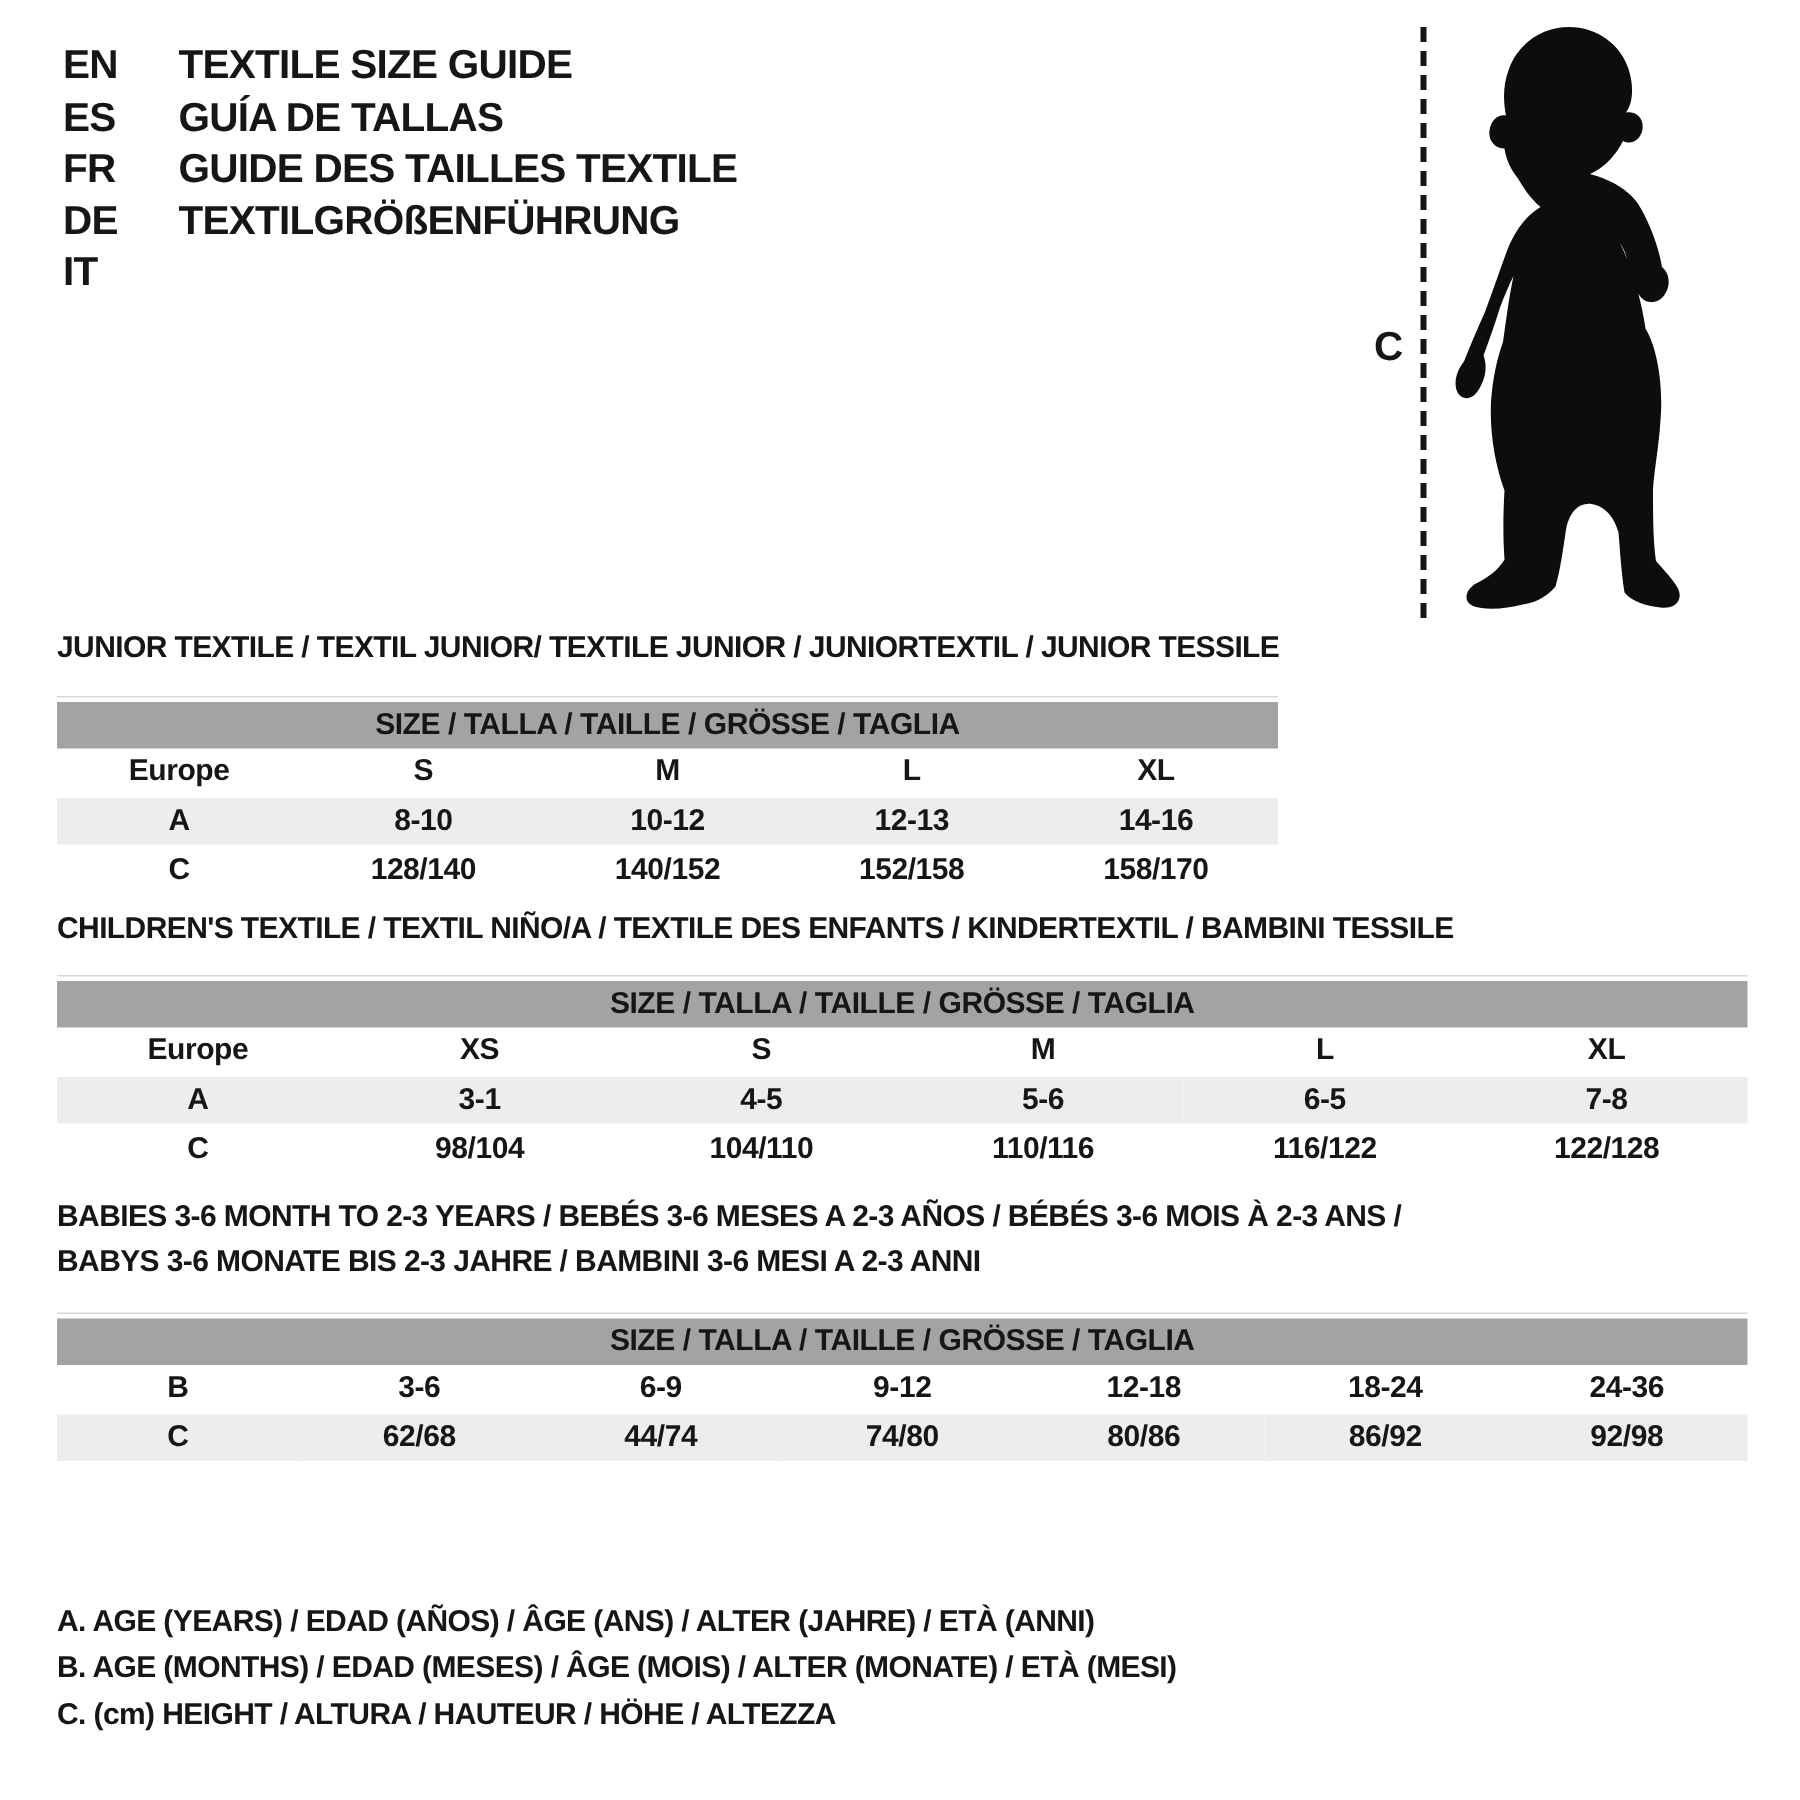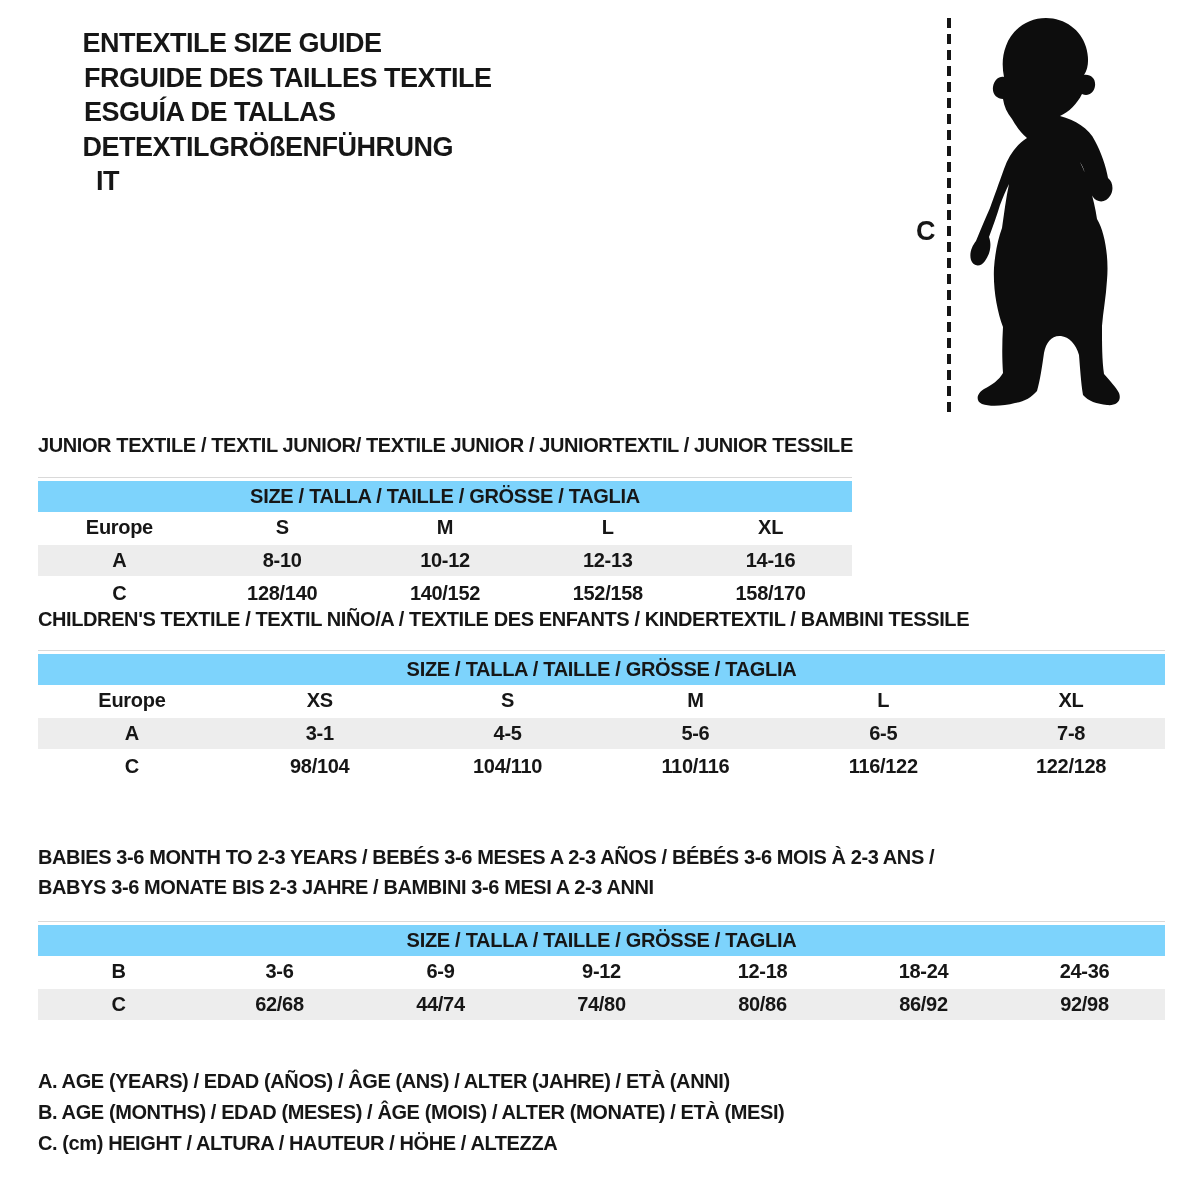--- a/index.html
+++ b/index.html
@@ -10,47 +10,47 @@
     background: #ffffff;
     font-family: "Liberation Sans", sans-serif;
     font-weight: bold;
     color: #161616;
     overflow: hidden;
   }
 
   
   .lang-block { position: absolute; left: 42px; top: 26px; }
   .lang-row { display: flex; line-height: 34.5px; font-size: 27px; letter-spacing: -0.5px; white-space: nowrap; }
-  .lang-code { width: 77px; flex: 0 0 77px; text-align: right; }
+  .lang-code { width: 77px; flex: 0 0 77px; }
 
   
   .measure-line { position: absolute; left: 944px; top: 16px; }
   .height-label { position: absolute; left: 916px; top: 216px; font-size: 27px; }
   .toddler { position: absolute; left: 966px; top: 16px; }
 
   
   .section { position: absolute; left: 38px; }
-  #section-0 { top: 434px; width: 814px; }
+  #section-0 { top: 421px; width: 814px; }
   #section-1 { top: 608px; width: 1127px; }
-  #section-2 { top: 842px; width: 1127px; }
+  #section-2 { top: 796px; width: 1127px; }
   .section-title { font-size: 20px; line-height: 22px; letter-spacing: -0.4px; white-space: nowrap; }
   #section-2 .section-title { line-height: 30px; }
   #section-0 .table-wrap { margin-top: 21px; }
   #section-1 .table-wrap { margin-top: 20px; }
   #section-2 .table-wrap { margin-top: 19px; }
 
   
   .table-wrap { border-top: 1px solid #d9d9d9; padding-top: 3px; }
   table.size-table { width: 100%; border-collapse: collapse; table-layout: fixed; }
   table.size-table td {
     height: 31px; padding: 0; text-align: center;
     font-size: 20px; font-weight: bold; letter-spacing: -0.3px;
     vertical-align: middle;
   }
-  td.bar { background: #7dd3fc; text-align: left; padding-left: 7px; height: 29px; margin-top: 34px; }
+  td.bar { background: #a3a3a3; text-align: left; padding-left: 7px; height: 29px; margin-top: 34px; }
   td.label { text-align: left; padding-left: 7px; }
   tr.shaded td { background: #ededed; border-top: 2px solid #ffffff; border-bottom: 2px solid #ffffff; }
   #section-0 td.label { width: 15%; }
   #section-1 td.label { width: 9.8%; }
   #section-2 td.label { width: 9.4%; }
 
   
   .footnotes { position: absolute; left: 38px; top: 1066px; }
   .footnote { font-size: 20px; line-height: 31px; letter-spacing: -0.4px; white-space: nowrap; }
 </style>
@@ -58,26 +58,26 @@
 <body>
 
 <div class="page">
 
   <div class="lang-block">
     <div class="lang-row">
       <span class="lang-code">EN</span>
       <span class="lang-title">TEXTILE SIZE GUIDE</span>
     </div>
     <div class="lang-row">
+      <span class="lang-code">ES</span>
+      <span class="lang-title">GUÍA DE TALLAS</span>
+    </div>
+    <div class="lang-row">
       <span class="lang-code">FR</span>
       <span class="lang-title">GUIDE DES TAILLES TEXTILE</span>
-    </div>
-    <div class="lang-row">
-      <span class="lang-code">ES</span>
-      <span class="lang-title">GUÍA DE TALLAS</span>
     </div>
     <div class="lang-row">
       <span class="lang-code">DE</span>
       <span class="lang-title">TEXTILGRÖßENFÜHRUNG</span>
     </div>
     <div class="lang-row">
       <span class="lang-code">IT</span>
     </div>
   </div>
 

